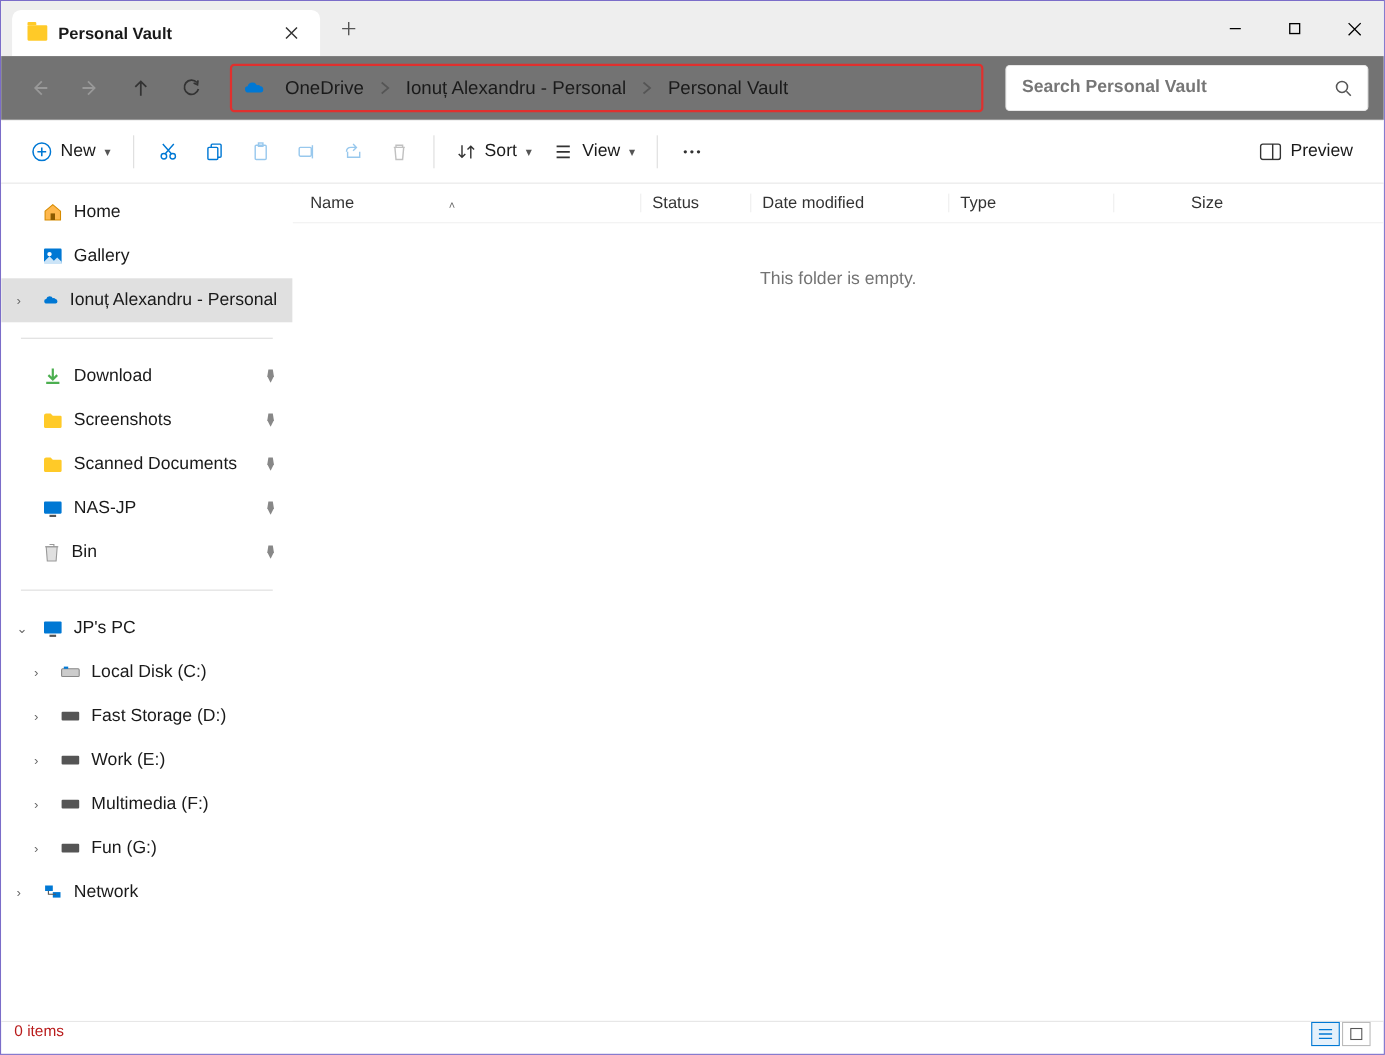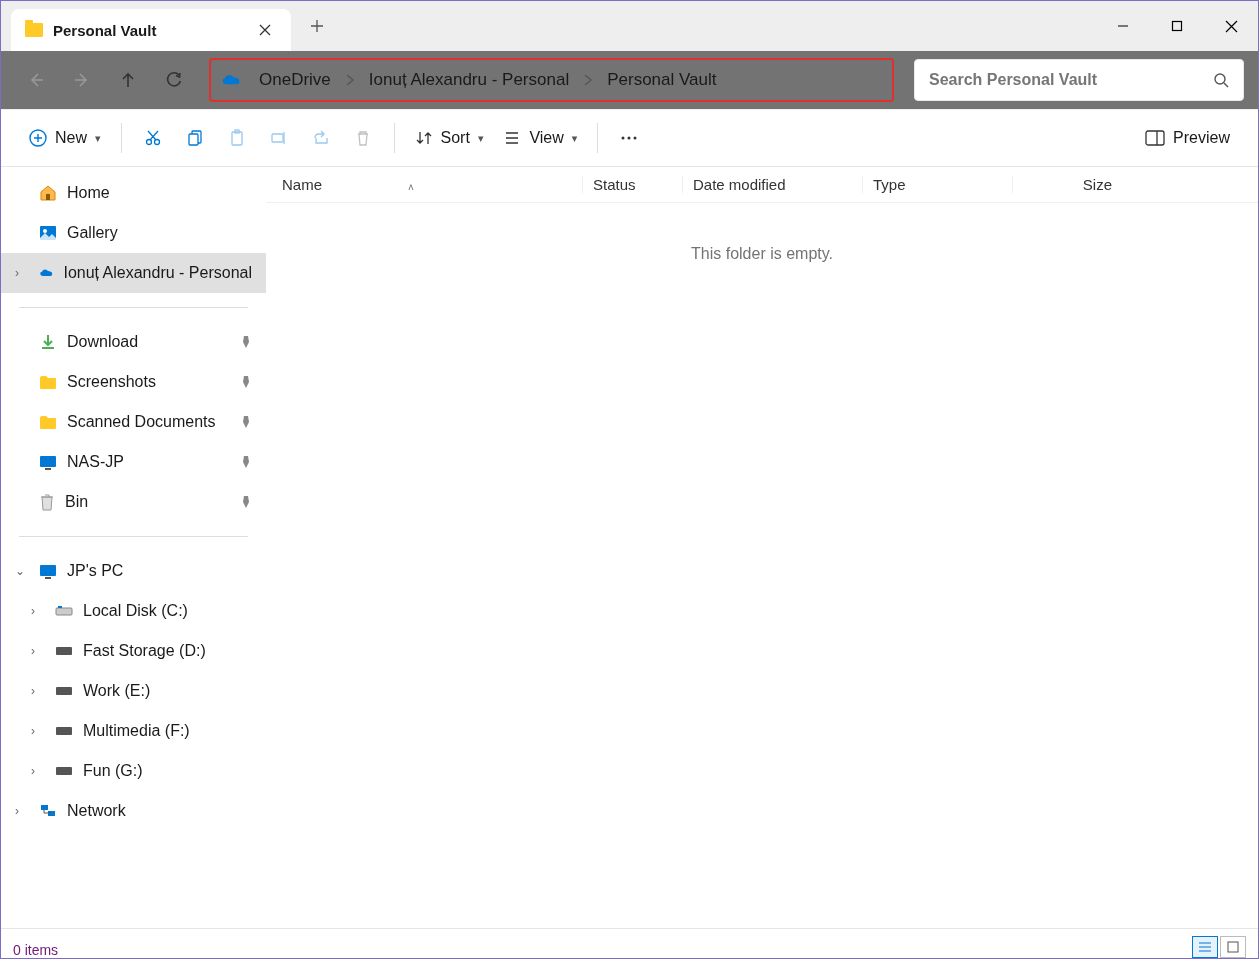--- a/index.html
+++ b/index.html
@@ -50,21 +50,21 @@
 .col-headers { height:36px; display:flex; align-items:center; border-bottom:1px solid #f0f0f0; padding-left:16px; }
 .col { font-size:15px; color:#333; display:flex; align-items:center; gap:6px; }
 .col.name { width:300px;align-items:flex-end; }
 .col.status { width:100px; border-left:1px solid #eee; padding-left:10px; }
 .col.date { width:180px; border-left:1px solid #eee; padding-left:10px; }
 .col.type { width:150px; border-left:1px solid #eee; padding-left:10px; }
 .col.size { width:100px; border-left:1px solid #eee; padding-left:10px;justify-content:flex-end; }
 .sort-caret { font-size:10px; color:#666; margin-left: 80px;}
 .empty-msg { text-align:center; color:#737373; font-size:16px; margin-top:42px; }
 
-.statusbar { height:30px; border-top:1px solid #e5e5e5; display:flex; align-items:flex-end; padding:0 12px; font-size:14px; color:#701a75; }
+.statusbar { height:30px; border-top:1px solid #e5e5e5; display:flex; align-items:flex-start; padding:0 12px; font-size:14px; color:#b91c1c; }
 .view-toggles { margin-left:auto; display:flex; gap:2px; }
 .vt { width:26px; height:22px; border:1px solid #bbb; display:flex; align-items:center; justify-content:center; cursor:pointer; }
 .vt.active { border-color:#0078d4; background:#e5f1fb; }
 
 svg { display:block; }
 </style>
 </head>
 <body>
 
 <div class="titlebar">

